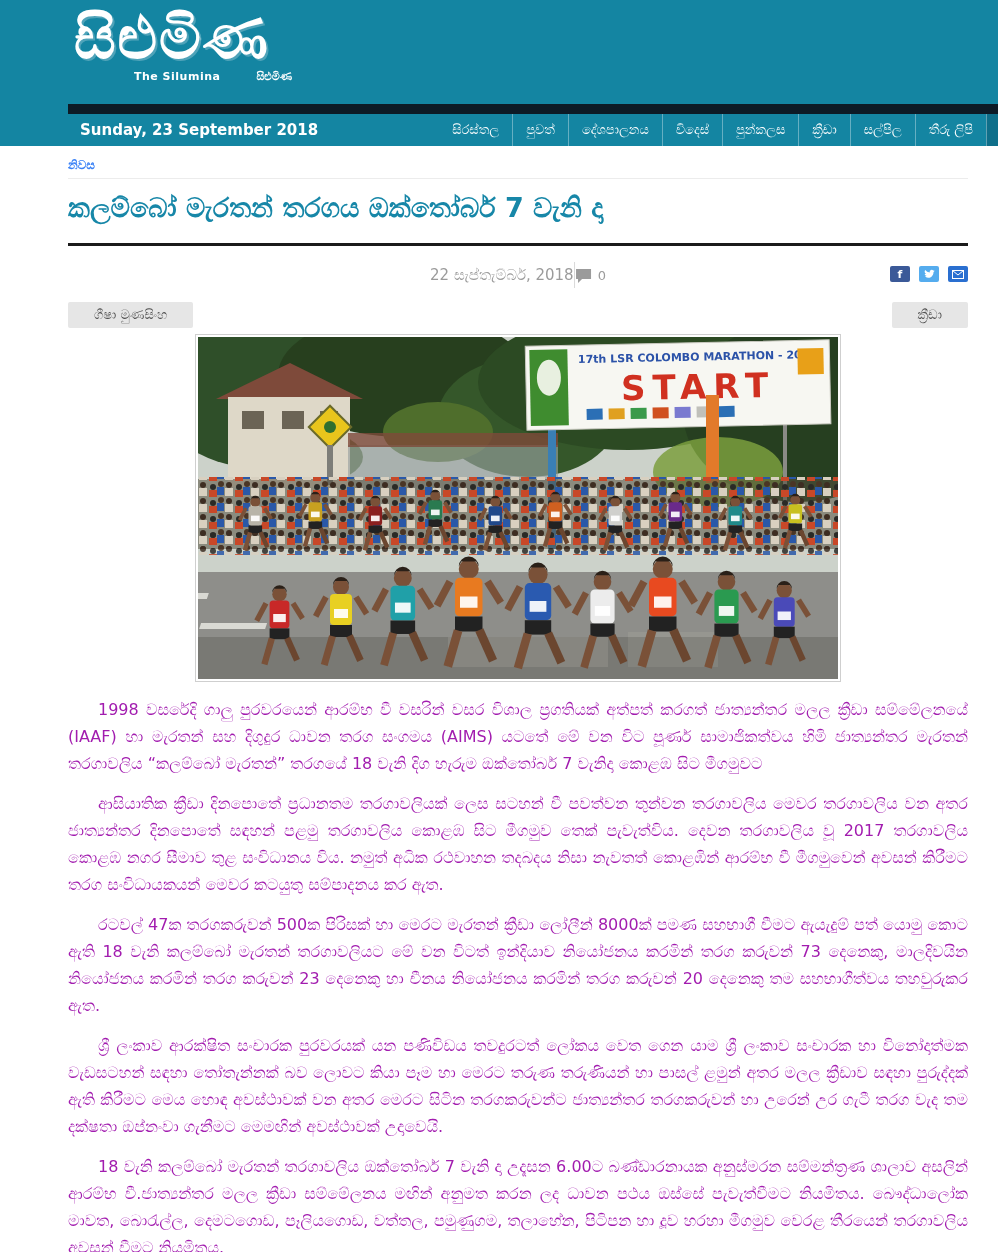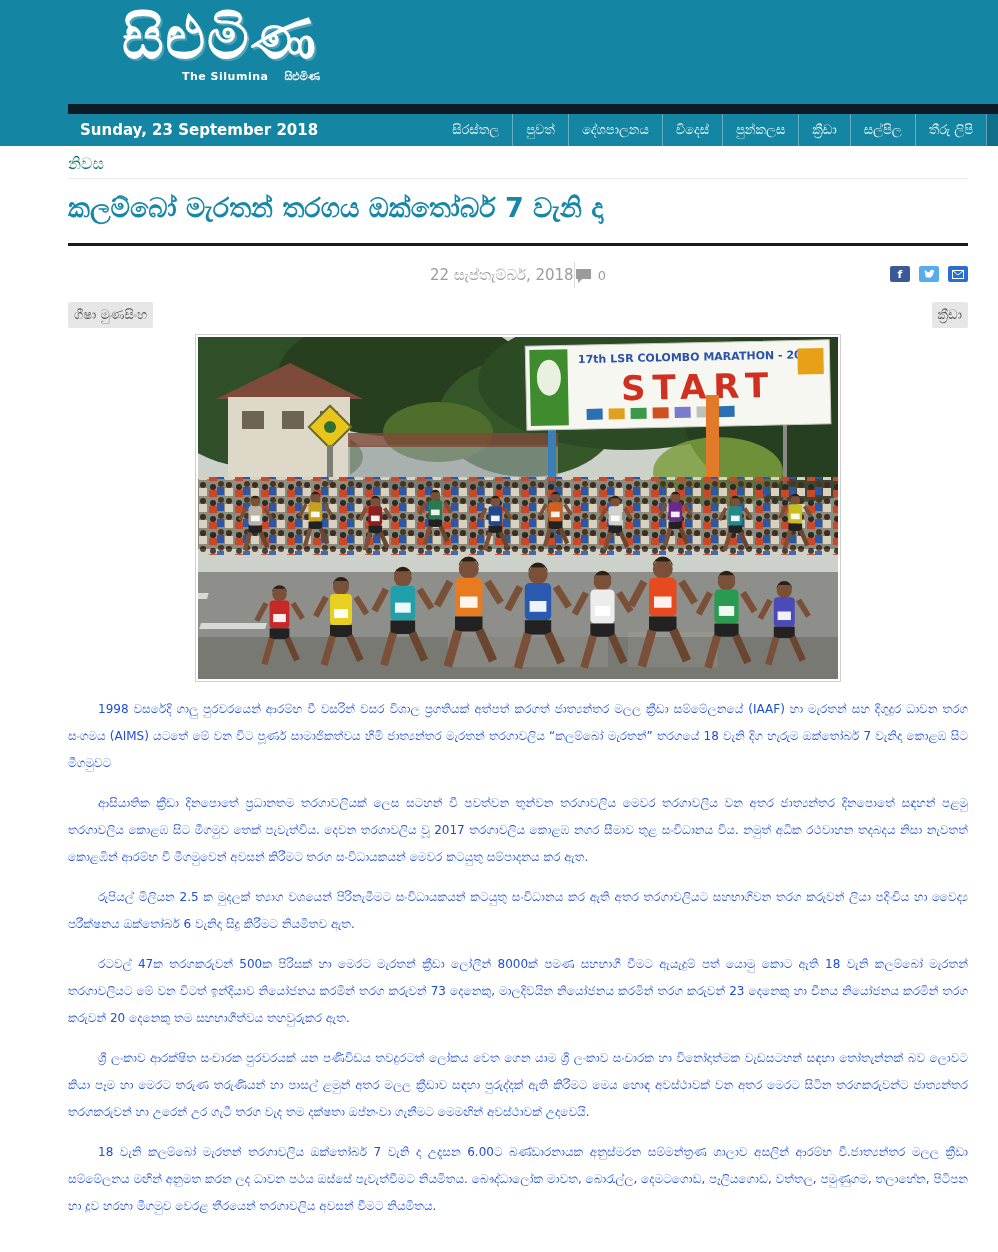--- a/index.html
+++ b/index.html
@@ -2,65 +2,65 @@
 <html lang="si"><head>
 <meta charset="utf-8">
 <style>
   * { margin:0; padding:0; box-sizing:border-box; }
   html,body { background:#ffffff; }
   body { font-family:"DejaVu Sans","Liberation Sans",sans-serif; }
   .page { width:998px; height:1252px; overflow:hidden; position:relative; background:#fff; margin:0 auto; }
 
   
   .header-wrap { background:#1485a2; }
-  .masthead { height:104px; position:relative;margin-left:48px; }
+  .masthead { height:104px; position:relative; }
   .logo { position:absolute; left:74px; top:2px; color:#fff; cursor:pointer; }
   .logo-main { font-size:58px; font-weight:bold; letter-spacing:2px; line-height:72px;
                text-shadow:2px 2px 0 rgba(255,255,255,.25); }
-  .logo-subrow { display:flex; gap:16px; align-items:baseline; margin-left:60px; margin-top:-4px; }
+  .logo-subrow { display:flex; gap:36px; align-items:baseline; margin-left:60px; margin-top:-4px; }
   .logo-sub-en { font-size:11px; font-weight:bold; letter-spacing:.5px; }
   .logo-sub-si { font-size:11px; font-weight:bold; }
   .darkbar { height:10px; background:#0d1b26; margin-left:68px; }
 
   
   .navbar { height:32px; display:flex; align-items:center; justify-content:space-between; }
   .nav-date { color:#fff; font-size:15px; font-weight:600; padding-left:80px; white-space:nowrap; }
   .nav-menu { display:flex; align-items:center; height:100%; }
   .nav-item { color:#fff; font-size:13px; padding:0 13px; height:100%; display:flex; align-items:center;
               border-left:1px solid rgba(255,255,255,.35); cursor:pointer; white-space:nowrap; text-decoration:none; }
   .nav-item:first-child { border-left:none; }
   .nav-edge { width:12px; height:100%; background:#0f6f8a; border-left:1px solid rgba(255,255,255,.35); cursor:pointer; }
 
   
   .main { padding:0 30px 0 68px; }
   .breadcrumb-bar { padding:8px 0 5px; border-bottom:1px solid #ececec; }
-  .breadcrumb-link { color:#0f766e; font-size:16px; text-decoration:none; cursor:pointer; }
+  .breadcrumb-link { color:#3b82f6; font-size:12px; text-decoration:none; cursor:pointer;font-weight:bold; }
   h1.article-title { color:#1787a8; font-size:27px; font-weight:bold; margin:12px 0 18px; line-height:34px; }
   .title-rule { height:3px; background:#1b1b1b; margin-bottom:16px; }
 
   .meta-row { position:relative; height:30px; margin-bottom:6px; }
   .meta-center { position:absolute; left:50%; transform:translateX(-50%); display:flex; align-items:center; }
   .meta-date { color:#9b9b9b; font-size:15px; white-space:nowrap; }
   .meta-sep { width:1px; height:26px; background:#d9d9d9; }
   .comment-group { display:flex; align-items:center; gap:6px; cursor:pointer; }
   .comment-count { color:#9b9b9b; font-size:13px; }
   .social { position:absolute; right:0; top:4px; display:flex; gap:9px; }
   .social-btn { width:20px; height:16px; border-radius:2px; display:flex; align-items:center; justify-content:center;
                 color:#fff; font-size:11px; font-weight:bold; cursor:pointer; }
   .social-fb { background:#3b5998; }
   .social-tw { background:#55acee; }
   .social-em { background:#2a6fd0; }
 
   .byline-row { display:flex; justify-content:space-between; align-items:flex-start; margin:10px 0 6px; }
-  .chip { background:#e6e6e6; color:#4d4d4d; font-size:13px; padding:5px 6px; border-radius:2px; cursor:pointer; white-space:nowrap; }
+  .chip { background:#e6e6e6; color:#4d4d4d; font-size:13px; padding:5px 26px; border-radius:2px; cursor:pointer; white-space:nowrap; }
 
   .photo-frame { width:646px; margin:4px auto 14px; border:1px solid #cfcfcf; padding:2px; background:#fff; }
   .photo-frame svg { display:block; }
 
-  .article-body p { color:#1d4ed8; font-size:12px; line-height:27px; text-align:justify;
+  .article-body p { color:#a21caf; font-size:16px; line-height:27px; text-align:justify;
                     text-indent:30px; margin-bottom:13px; }
 </style>
 </head>
 <body>
 
 <div class="page">
 
   <div class="header-wrap">
     <div class="masthead">
       <div class="logo">
@@ -235,21 +235,20 @@
           <use href="#runner" style="color:#e84a20" transform="translate(446 222) scale(1.25)"></use>
           <use href="#runner" style="color:#2a9a50" transform="translate(512 236) scale(1.1)"></use>
           <use href="#runner" style="color:#4a4ab8" transform="translate(572 246) scale(.95)"></use>
         </g>
       </svg>
     </div>
 
     <div class="article-body">
       <p>1998 වසරේදි ගාලු පුරවරයෙන් ආරම්භ වී වසරින් වසර විශාල ප්‍රගතියක් අත්පත් කරගත් ජාත්‍යන්තර මලල ක්‍රීඩා සම්මේලනයේ (IAAF) හා මැරතන් සහ දිගුදුර ධාවන තරග සංගමය (AIMS) යටතේ මේ වන විට පූර්ණ සාමාජිකත්වය හිමි ජාත්‍යන්තර මැරතන් තරගාවලිය “කලම්බෝ මැරතන්” තරගයේ 18 වැනි දිග හැරුම ඔක්තෝබර් 7 වැනිදා කොළඹ සිට මීගමුවට</p>
       <p>ආසියාතික ක්‍රීඩා දිනපොතේ ප්‍රධානතම තරගාවලියක් ලෙස සටහන් වී පවත්වන තුන්වන තරගාවලිය මෙවර තරගාවලිය වන අතර ජාත්‍යන්තර දිනපොතේ සඳහන් පළමු තරගාවලිය කොළඹ සිට මීගමුව තෙක් පැවැත්විය. දෙවන තරගාවලිය වූ 2017 තරගාවලිය කොළඹ නගර සීමාව තුළ සංවිධානය විය. නමුත් අධික රථවාහන තදබදය නිසා නැවතත් කොළඹින් ආරම්භ වී මීගමුවෙන් අවසන් කිරීමට තරග සංවිධායකයන් මෙවර කටයුතු සම්පාදනය කර ඇත.</p>
-      <p>රුපියල් මිලියන 2.5 ක මුදලක් ත්‍යාග වශයෙන් පිරිනැමීමට සංවිධායකයන් කටයුතු සංවිධානය කර ඇති අතර තරගාවලියට සහභාගිවන තරග කරුවන් ලියා පදිංචිය හා වෛද්‍ය පරීක්ෂනය ඔක්තෝබර් 6 වැනිදා සිදු කිරීමට නියමිතව ඇත.</p>
       <p>රටවල් 47ක තරගකරුවන් 500ක පිරිසක් හා මෙරට මැරතන් ක්‍රීඩා ලෝලීන් 8000ක් පමණ සහභාගී වීමට ඇයැදුම් පත් යොමු කොට ඇති 18 වැනි කලම්බෝ මැරතන් තරගාවලියට මේ වන විටත් ඉන්දියාව නියෝජනය කරමින් තරග කරුවන් 73 දෙනෙකු, මාලදිවයින නියෝජනය කරමින් තරග කරුවන් 23 දෙනෙකු හා චීනය නියෝජනය කරමින් තරග කරුවන් 20 දෙනෙකු තම සහභාගීත්වය තහවුරුකර ඇත.</p>
       <p>ශ්‍රී ලංකාව ආරක්ෂිත සංචාරක පුරවරයක් යන පණිවිඩය තවදුරටත් ලෝකය වෙත ගෙන යාම ශ්‍රී ලංකාව සංචාරක හා විනෝදාත්මක වැඩසටහන් සඳහා තෝතැන්නක් බව ලොවට කියා පෑම හා මෙරට තරුණ තරුණියන් හා පාසල් ළමුන් අතර මලල ක්‍රීඩාව සඳහා පුරුද්දක් ඇති කිරීමට මෙය හොඳ අවස්ථාවක් වන අතර මෙරට සිටින තරගකරුවන්ට ජාත්‍යන්තර තරගකරුවන් හා උරෙන් උර ගැටී තරග වැද තම දක්ෂතා ඔප්නංවා ගැනීමට මෙමඟින් අවස්ථාවක් උදාවෙයි.</p>
       <p>18 වැනි කලම්බෝ මැරතන් තරගාවලිය ඔක්තෝබර් 7 වැනි දා උදෑසන 6.00ට බණ්ඩාරනායක අනුස්මරන සම්මන්ත්‍රණ ශාලාව අසලින් ආරම්භ වී.ජාත්‍යන්තර මලල ක්‍රීඩා සම්මේලනය මඟින් අනුමත කරන ලද ධාවන පථය ඔස්සේ පැවැත්වීමට නියමිතය. බෞද්ධාලෝක මාවත, බොරැල්ල, දෙමටගොඩ, පෑලියගොඩ, වත්තල, පමුණුගම, තලාහේන, පිටිපන හා දූව හරහා මීගමුව වෙරළ තීරයෙන් තරගාවලිය අවසන් වීමට නියමිතය.</p>
 
     </div>
 
   </div>
 </div>
 
 </body></html>

